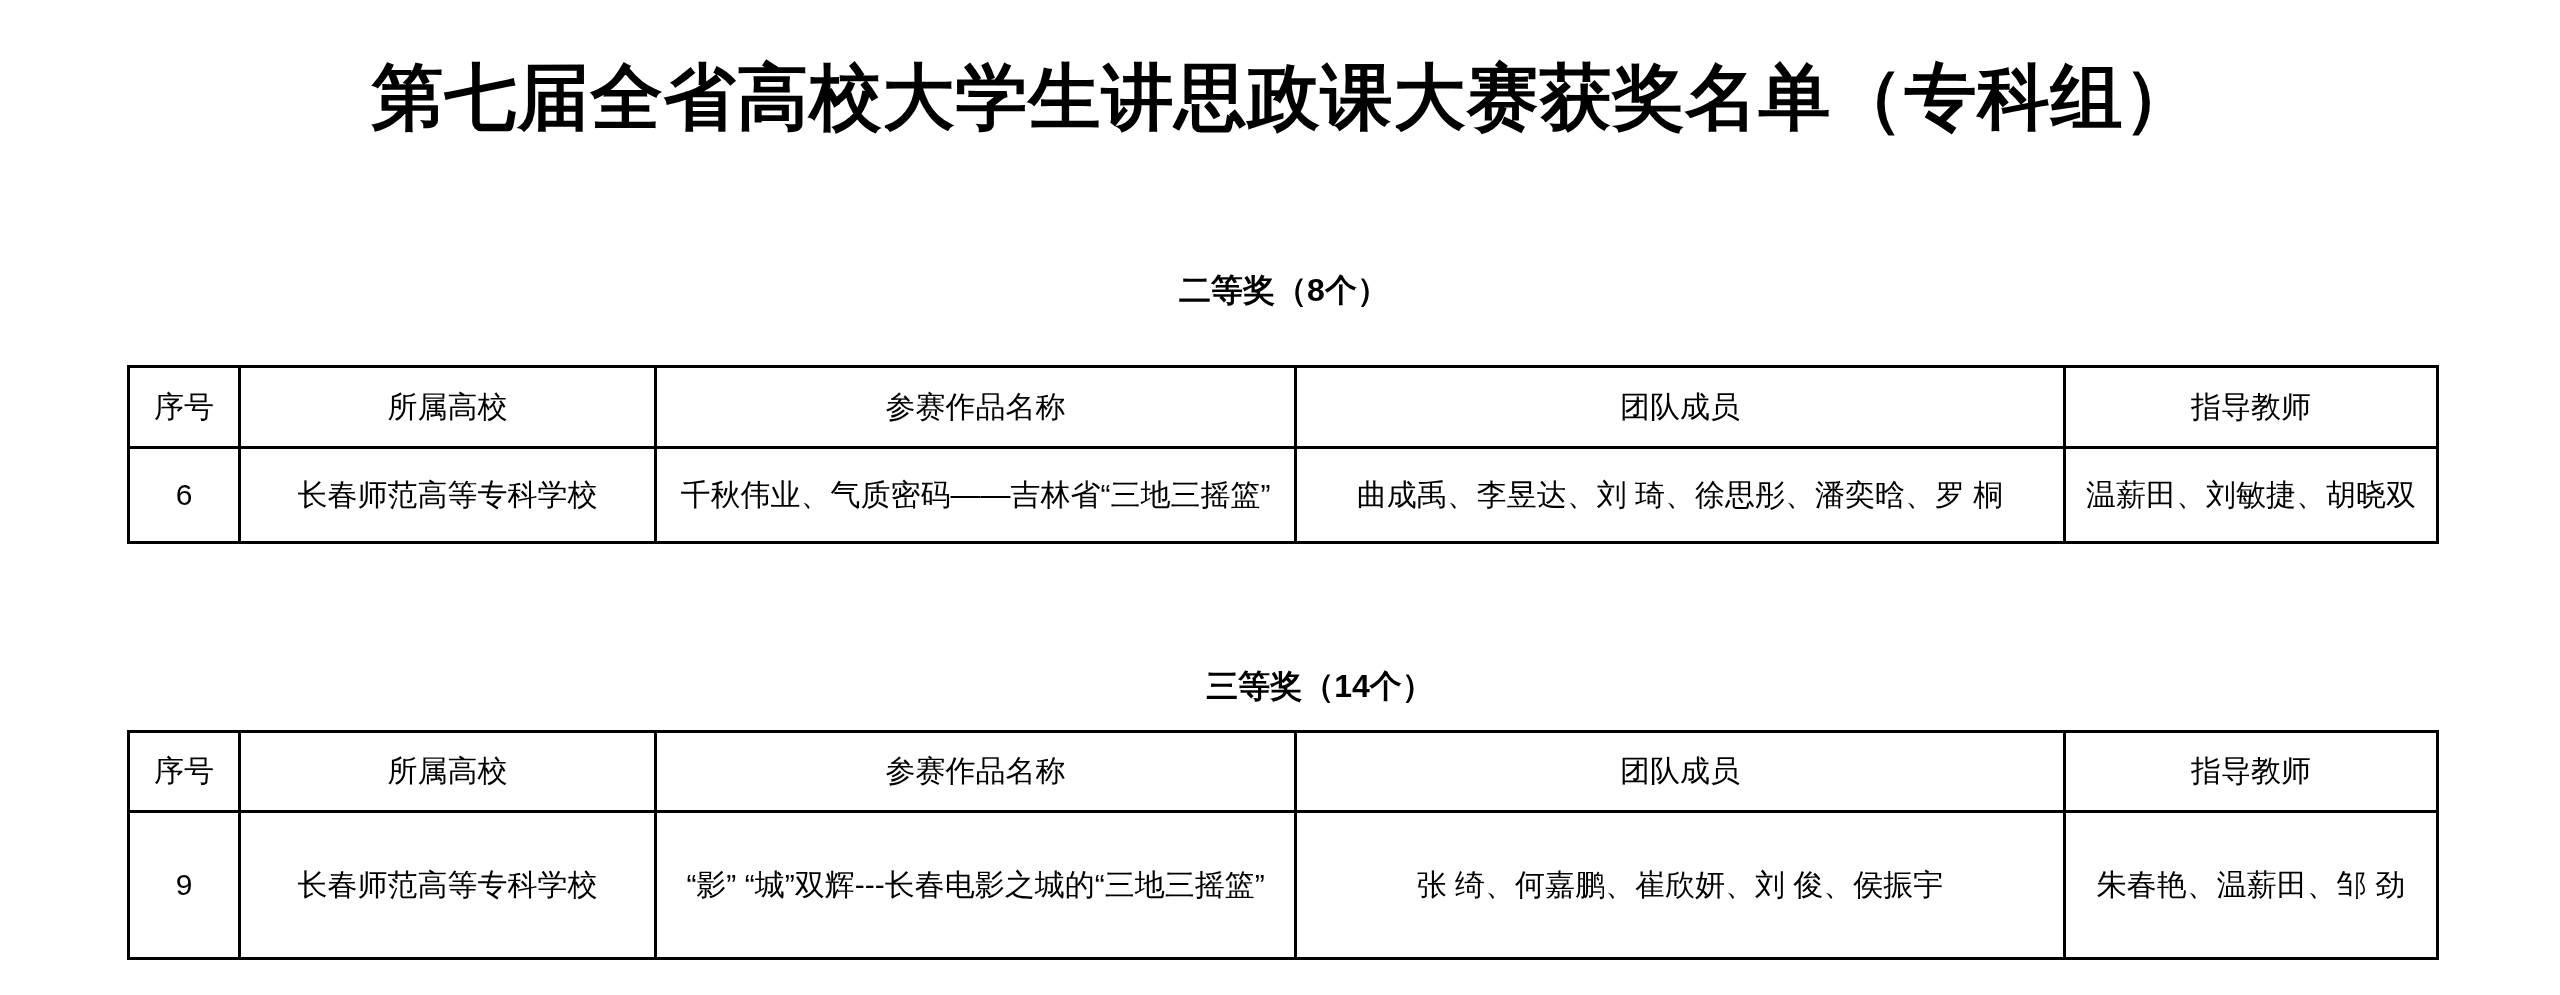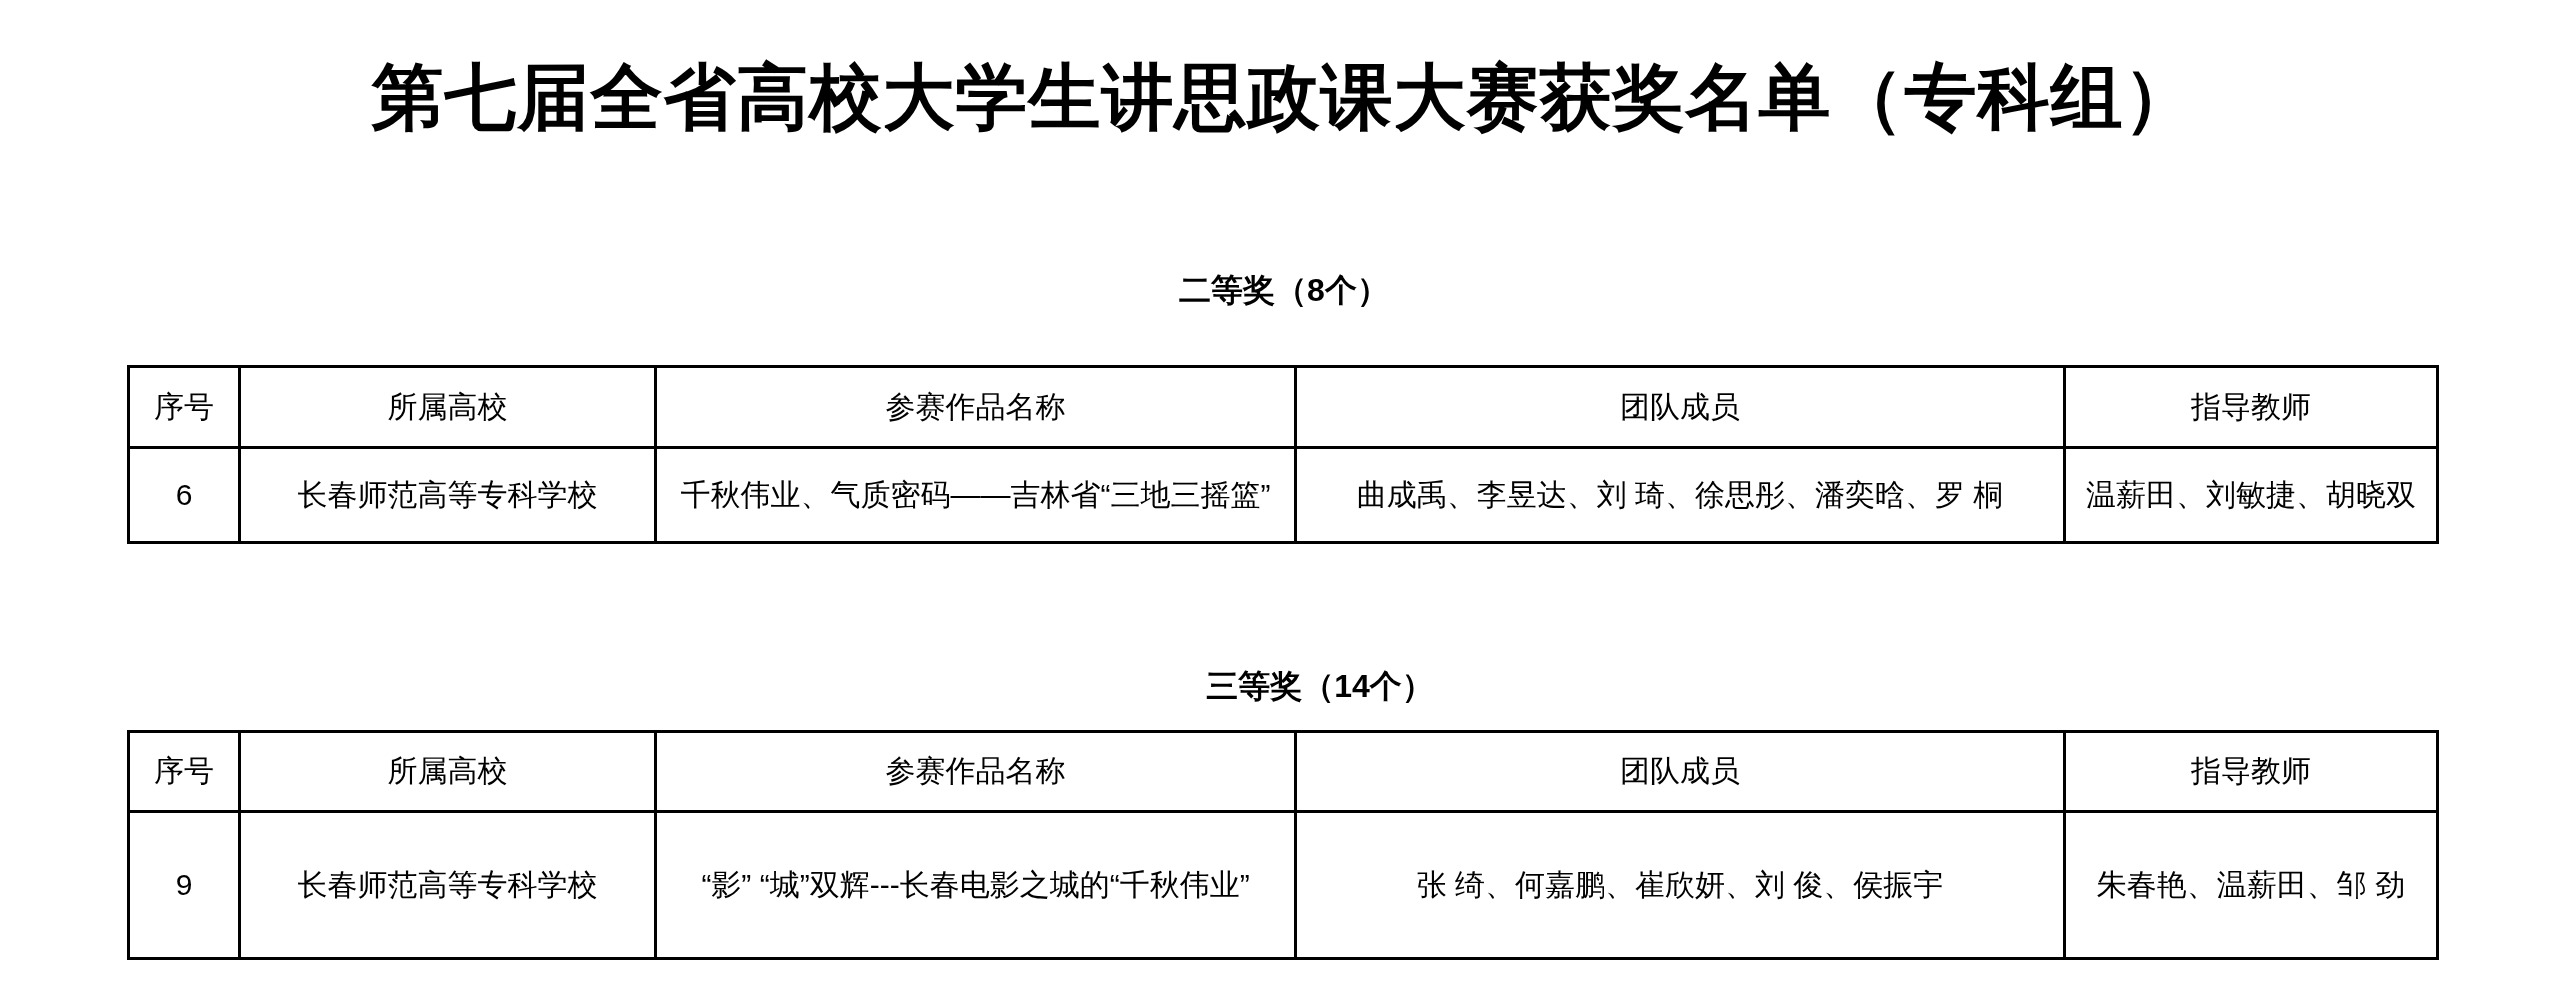--- a/index.html
+++ b/index.html
@@ -100,20 +100,20 @@
         <tr class="hdr-row">
       <th>序号</th>
       <th>所属高校</th>
       <th>参赛作品名称</th>
       <th>团队成员</th>
       <th>指导教师</th>
     </tr>
     <tr class="data-row">
       <td>9</td>
       <td>长春师范高等专科学校</td>
-      <td>“影” “城”双辉---长春电影之城的“千秋伟业”</td>
+      <td>“影” “城”双辉---长春电影之城的“三地三摇篮”</td>
       <td>张 绮、何嘉鹏、崔欣妍、刘 俊、侯振宇</td>
       <td>朱春艳、温薪田、邹 劲</td>
     </tr>
   </tbody>
     </table>
 
 </div>
 
 </body></html>

